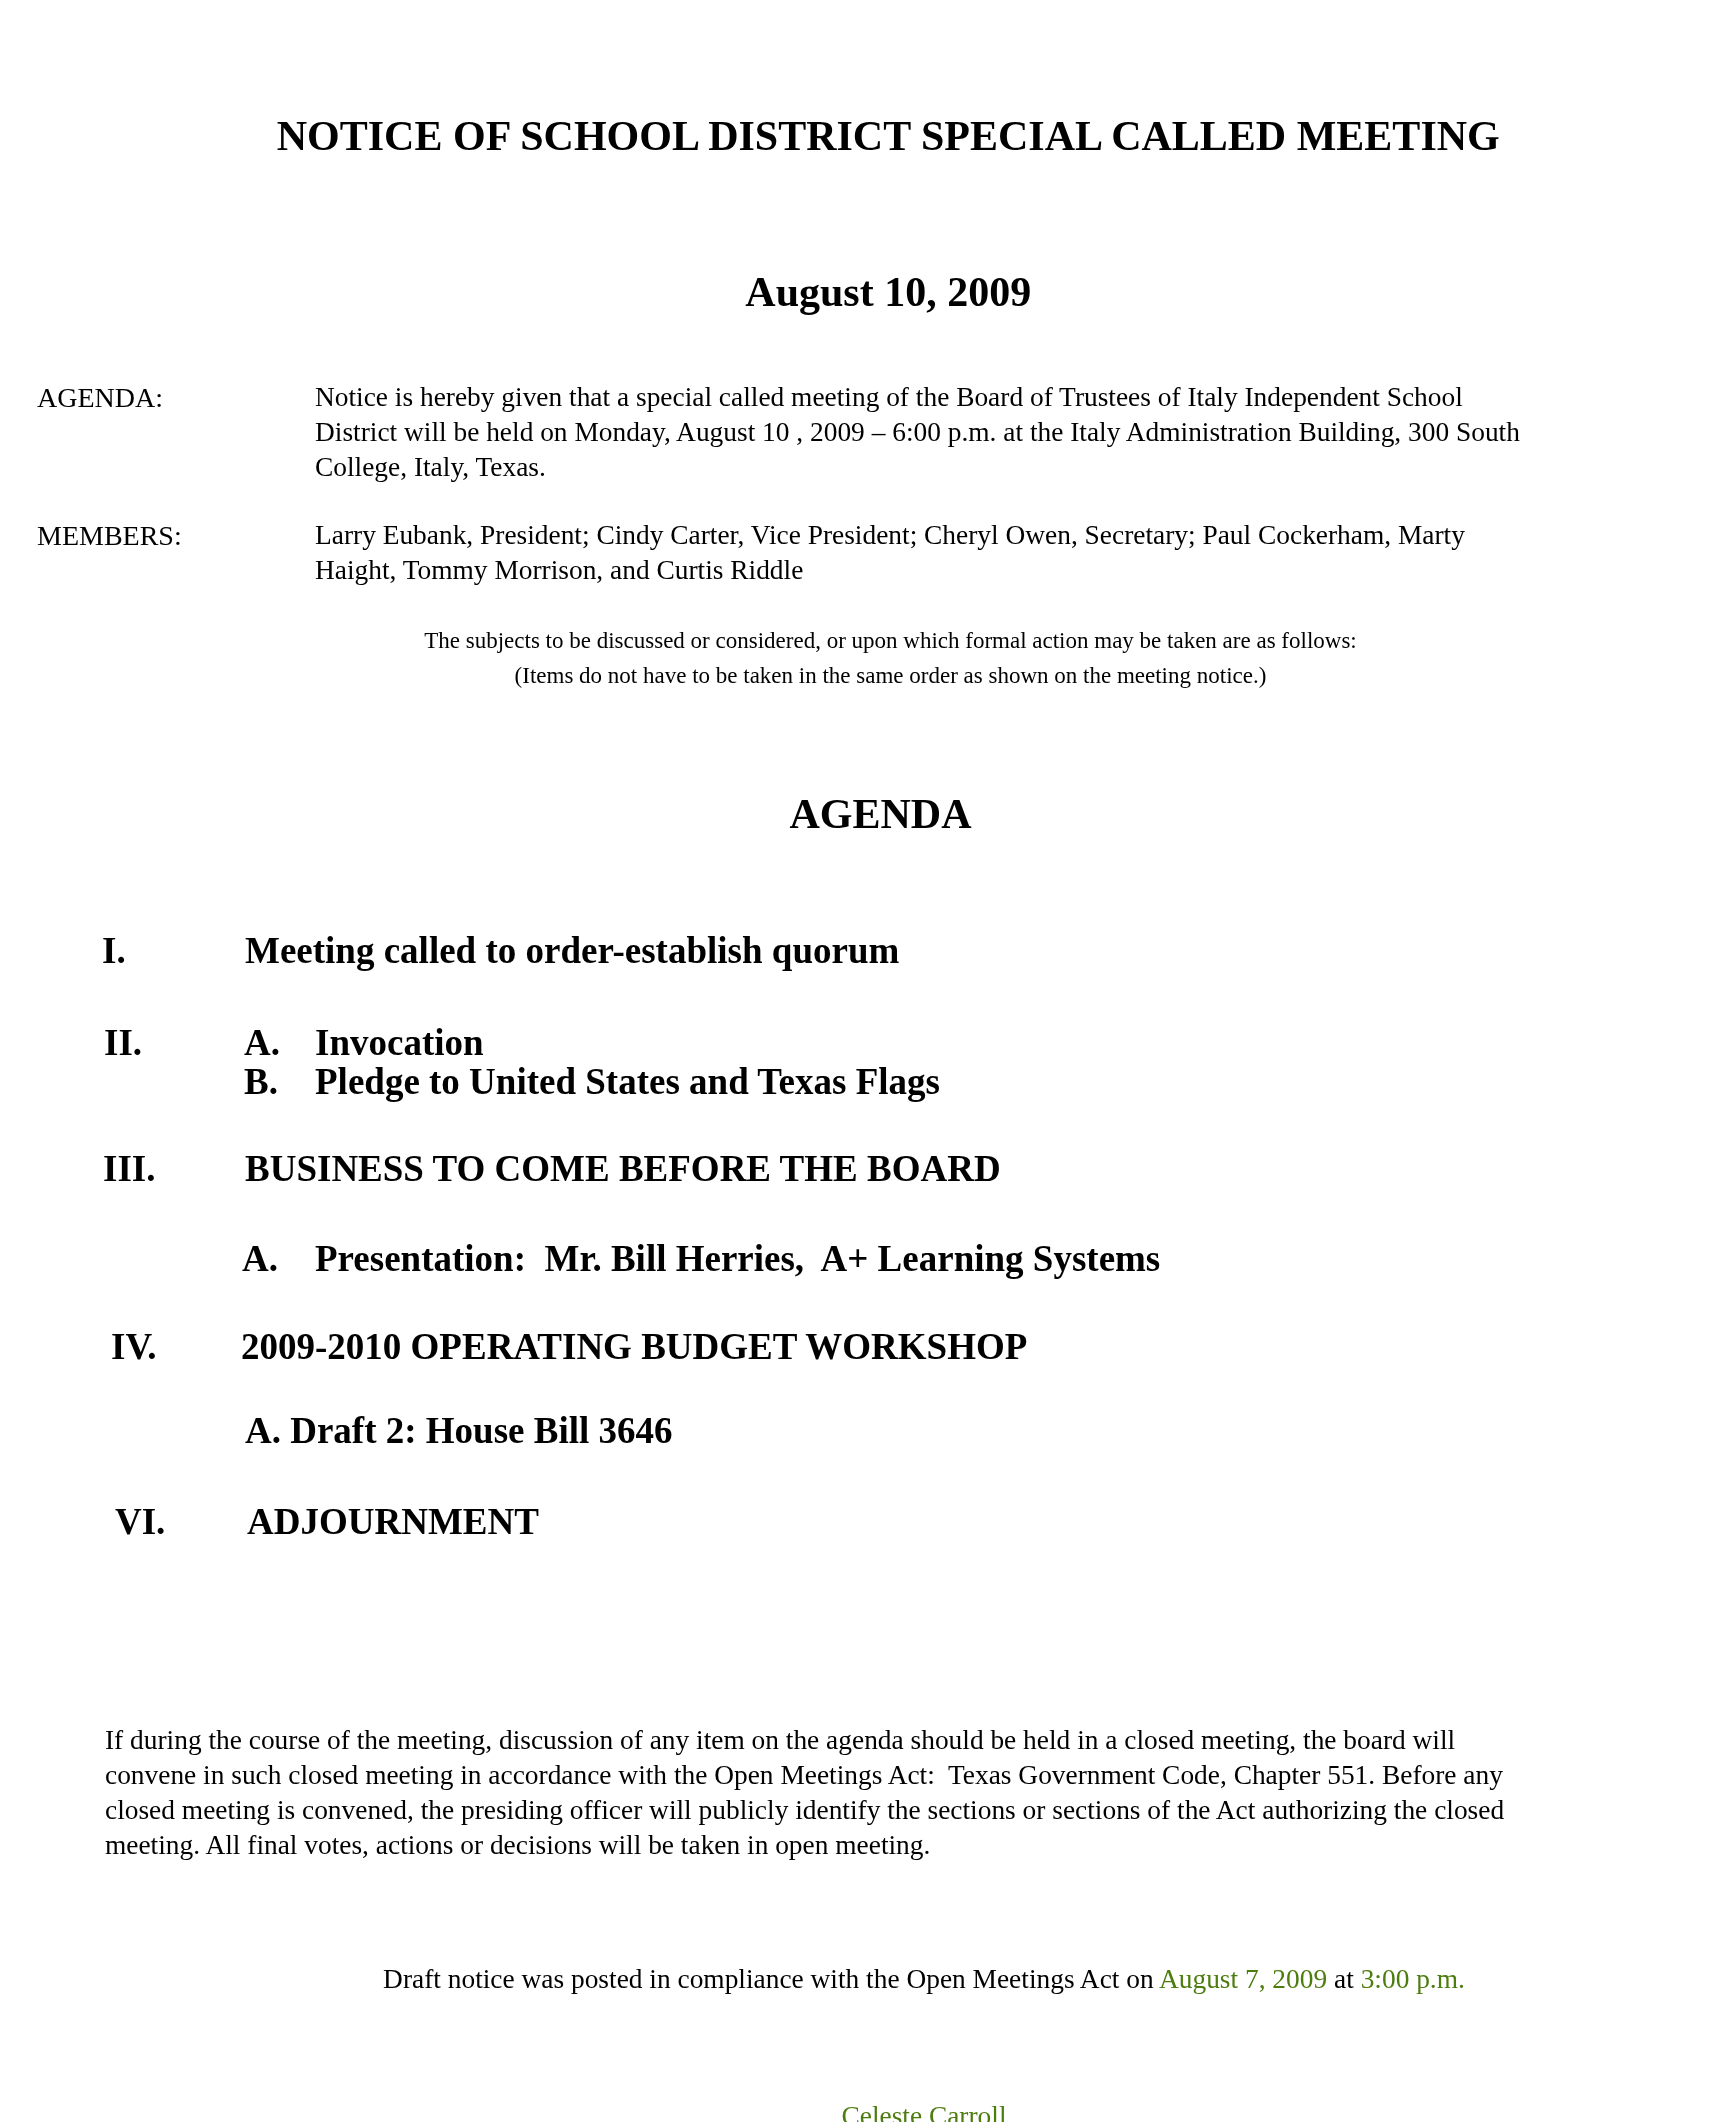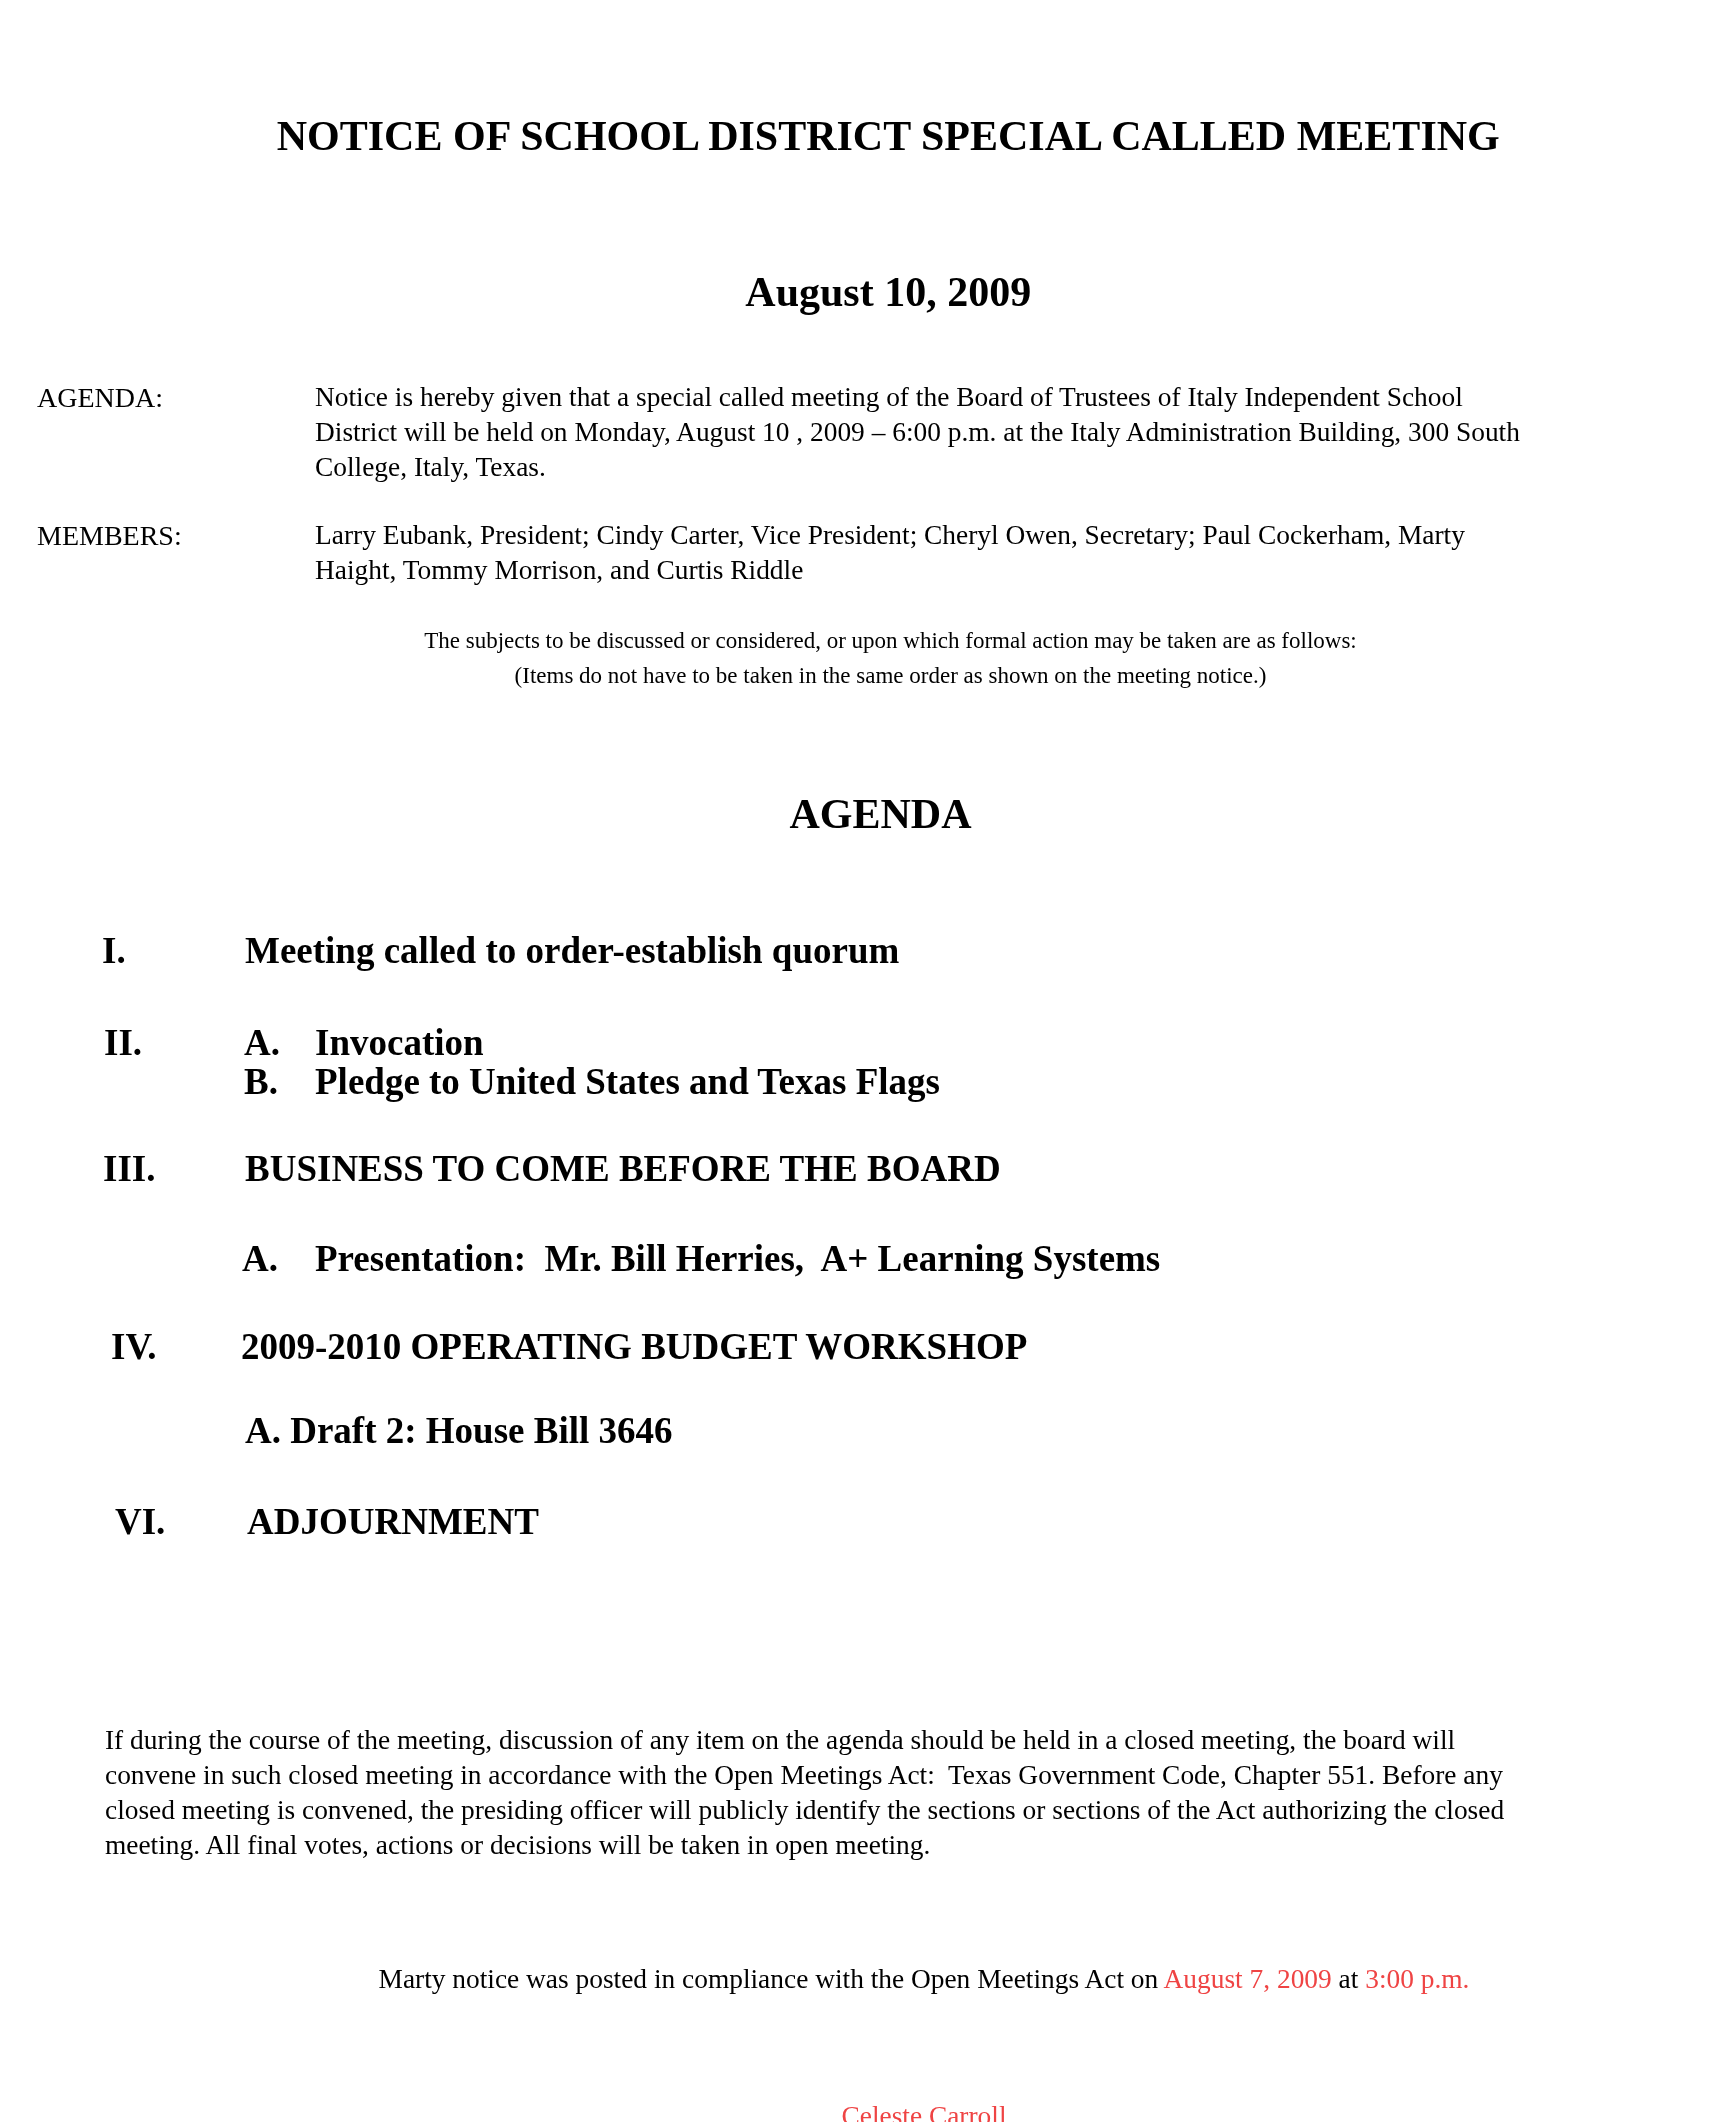--- a/index.html
+++ b/index.html
@@ -93,21 +93,21 @@
     position: absolute;
     top: 2026px;
     left: 87px;
     right: 0;
     text-align: center;
     font-size: 27.4px;
     line-height: 36px;
     white-space: pre-wrap;
   }
   .signature-block span { display: block; }
-  .blue-text { color: #ef4444; }
+  .blue-text { color: #4d7c0f; }
 </style>
 </head>
 <body>
 
 <div class="page">
 
   <div class="title-block">
     <span>NOTICE OF SCHOOL DISTRICT SPECIAL CALLED MEETING</span>
     <span>August 10, 2009</span>
   </div>
@@ -147,21 +147,21 @@
   <div class="item-subtext" style="top:1410px; left:245px;">A. Draft 2: House Bill 3646</div>
 
   <div class="item-num" style="top:1501px; left:115px;">VI.</div>
   <div class="item-text" style="top:1501px; left:247px;">ADJOURNMENT</div>
 
   <div class="closing-par">If during the course of the meeting, discussion of any item on the agenda should be held in a closed meeting, the board will
 convene in such closed meeting in accordance with the Open Meetings Act:  Texas Government Code, Chapter 551. Before any
 closed meeting is convened, the presiding officer will publicly identify the sections or sections of the Act authorizing the closed
 meeting. All final votes, actions or decisions will be taken in open meeting.</div>
 
-  <div class="posted-line"><span>Marty notice was posted in compliance with the Open Meetings Act on </span><span class="blue-text">August 7, 2009</span><span> at </span><span class="blue-text">3:00 p.m.</span></div>
+  <div class="posted-line"><span>Draft notice was posted in compliance with the Open Meetings Act on </span><span class="blue-text">August 7, 2009</span><span> at </span><span class="blue-text">3:00 p.m.</span></div>
 
   <div class="signature-block">
     <span class="blue-text">Celeste Carroll</span>
     
   </div>
 
 </div>
 
 
 </body></html>

